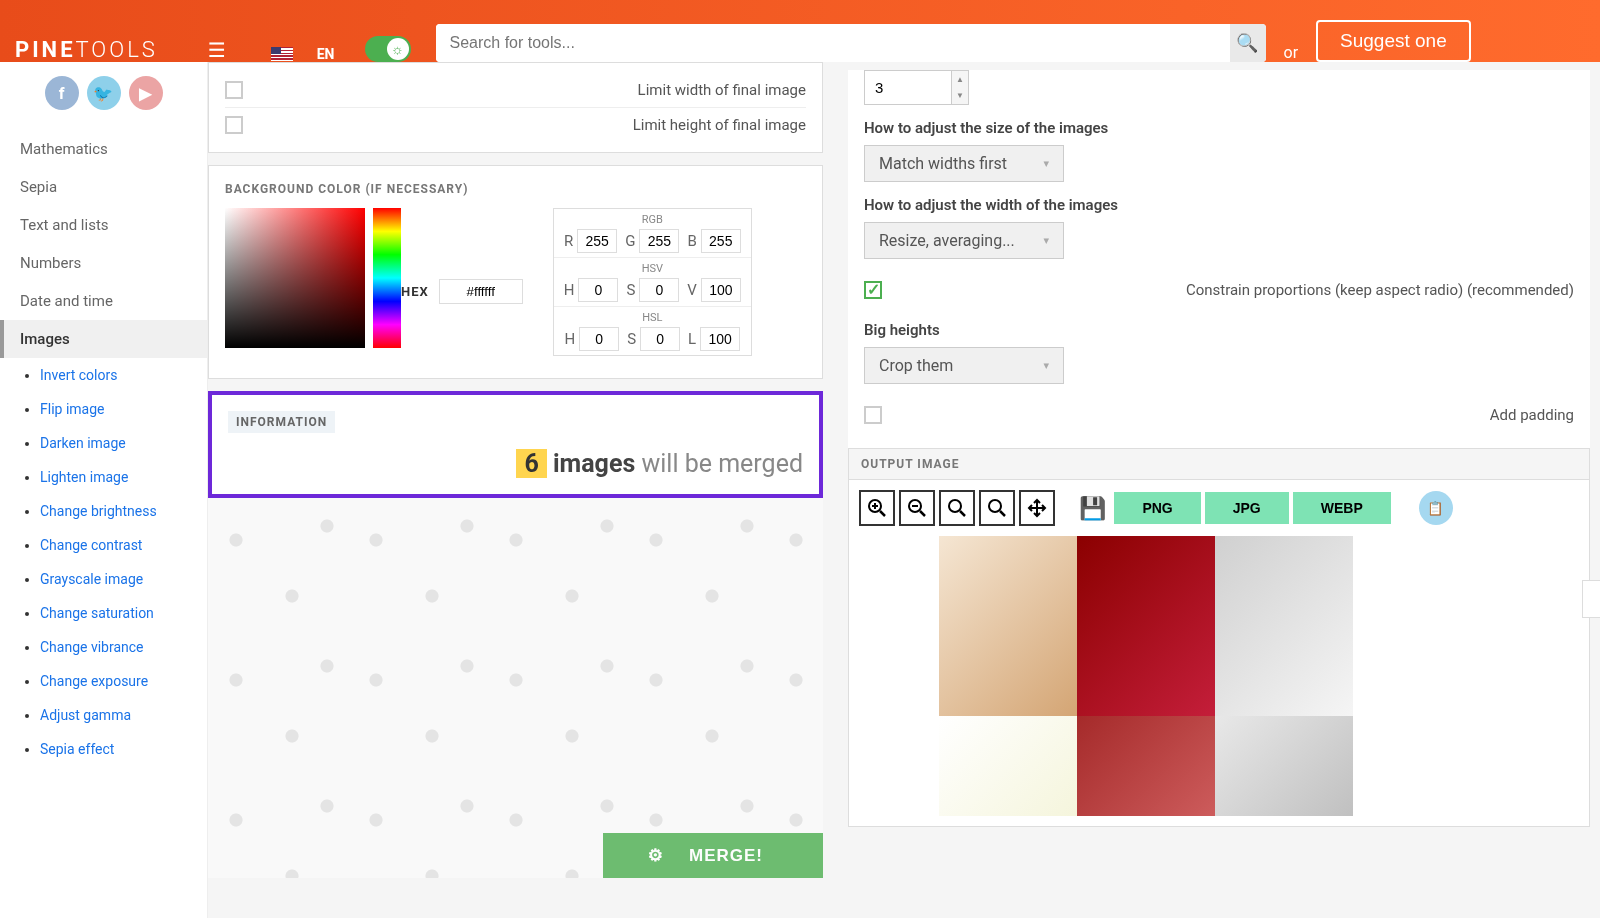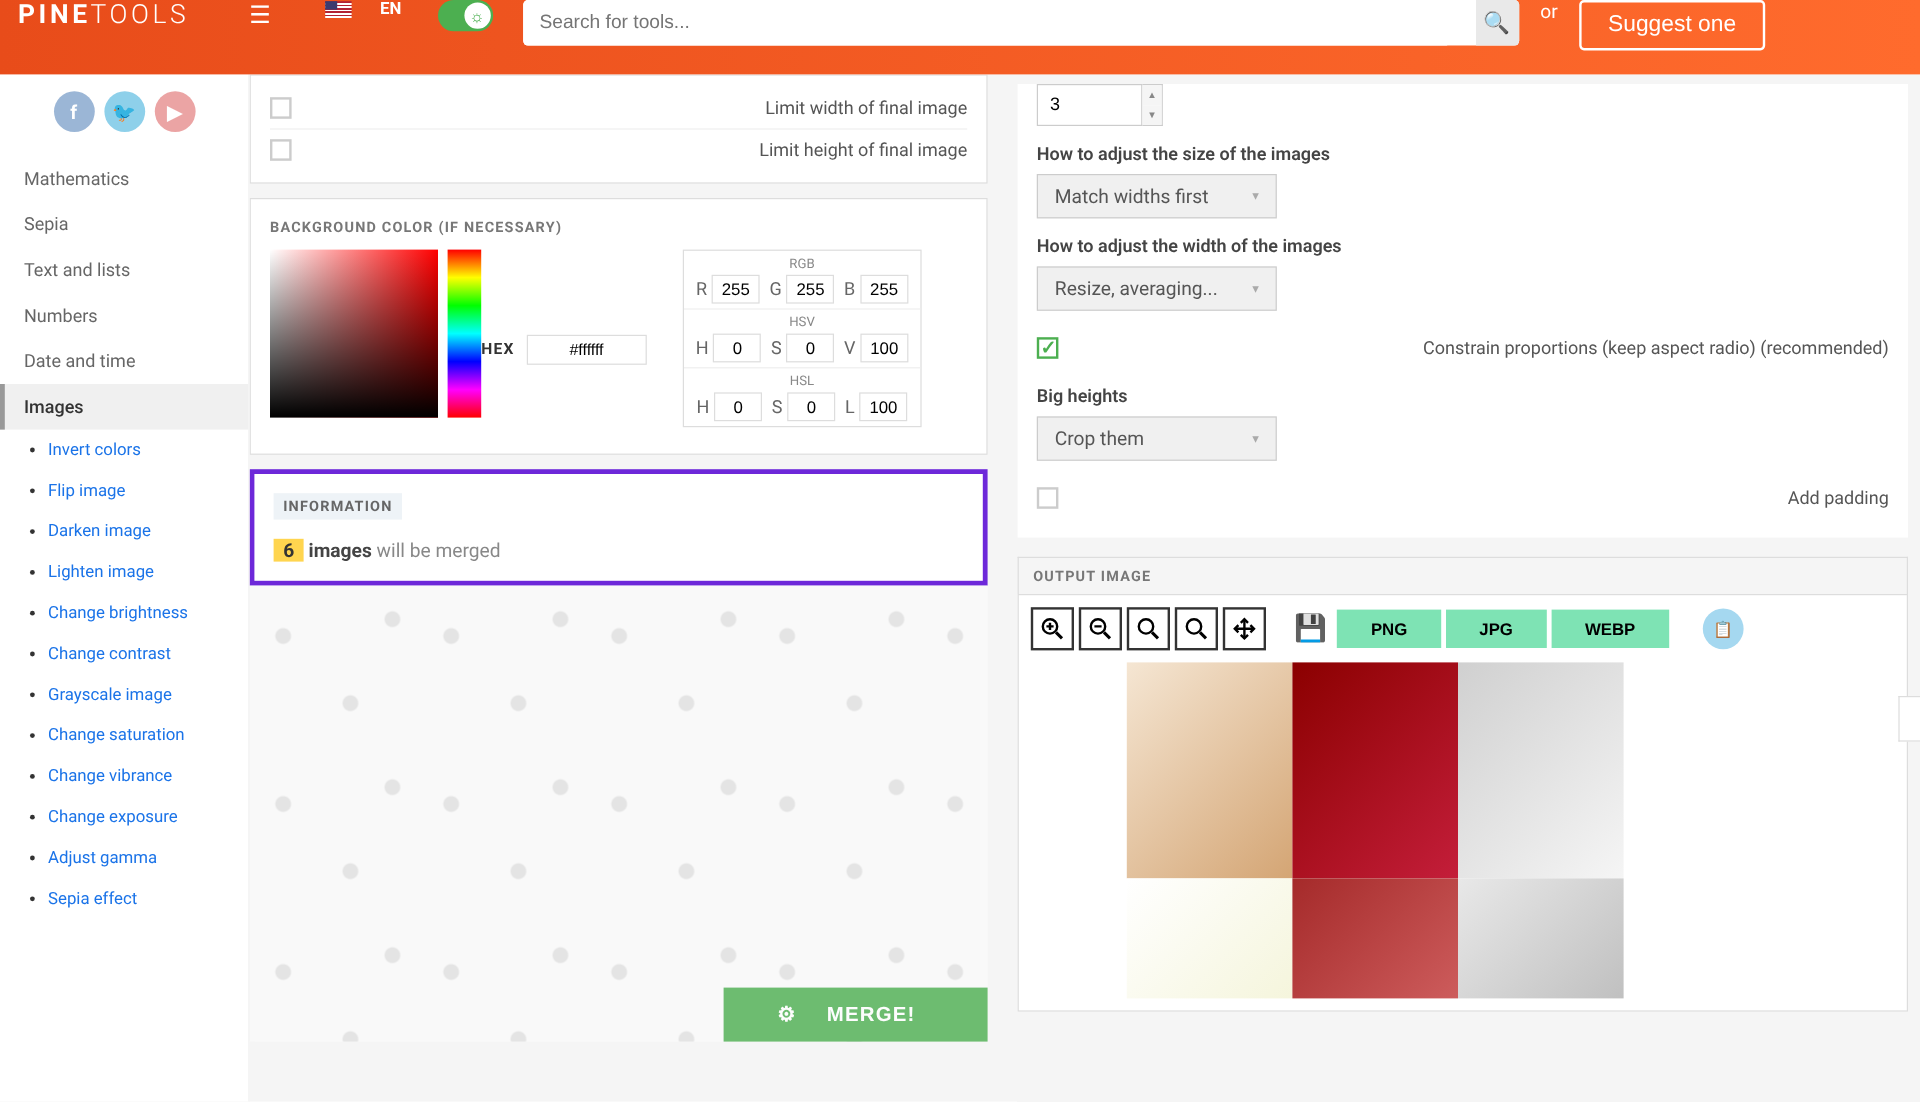--- a/index.html
+++ b/index.html
@@ -1,17 +1,17 @@
 <!DOCTYPE html>
 <html><head>
 <meta charset="utf-8">
 <style>
 * { box-sizing: border-box; margin: 0; padding: 0; }
 body { font-family: -apple-system, "Segoe UI", Roboto, sans-serif; font-size: 14px; color: #333; background: #fff; width: 1600px; height: 918px; overflow: hidden; }
-.header { height: 62px; background: linear-gradient(to right, #e84c1a, #ff6b2d); display: flex; align-items: flex-start; padding: 0 15px; position: relative; }
+.header { height: 62px; background: linear-gradient(to right, #e84c1a, #ff6b2d); display: flex; align-items: flex-end; padding: 0 15px; position: relative; }
 .logo { color: #fff; font-size: 22px; font-weight: 300; letter-spacing: 3px; }
 .logo b { font-weight: 700; }
 .hamburger { margin-left: 50px; color: #fff; font-size: 20px; cursor: pointer; }
 .lang { margin-left: 45px; display: flex; align-items: center; color: #fff; font-weight: 700; gap: 24px; cursor: pointer; }
 .flag { width: 22px; height: 14px; background: linear-gradient(#b22234 10%, #fff 10% 20%, #b22234 20% 30%, #fff 30% 40%, #b22234 40% 50%, #fff 50% 60%, #b22234 60% 70%, #fff 70% 80%, #b22234 80% 90%, #fff 90%); position: relative; }
 .flag::before { content: ''; position: absolute; width: 10px; height: 7px; background: #3c3b6e; }
 .toggle { margin-left: 30px; width: 46px; height: 26px; background: #4caf50; border-radius: 13px; position: relative; cursor: pointer; }
 .toggle::after { content: '☼'; position: absolute; right: 2px; top: 2px; width: 22px; height: 22px; background: #fff; border-radius: 50%; display: flex; align-items: center; justify-content: center; color: #4caf50; font-size: 14px; }
 .search-wrap { margin-left: 25px; flex: 1; max-width: 830px; display: flex; background: #fff; border-radius: 4px; gap: 24px; }
 .search-input { flex: 1; border: none; padding: 10px 14px; font-size: 16px; outline: none; border-radius: 4px 0 0 4px; }
@@ -37,45 +37,45 @@
 .chk.checked { border-color: #4caf50; position: relative; }
 .chk.checked::after { content: '✓'; position: absolute; color: #4caf50; font-weight: bold; left: 1px; top: -3px; font-size: 16px; }
 .section-title { font-size: 12px; font-weight: 700; letter-spacing: 1px; color: #777; padding: 6px 0 12px; }
 .bg-color-body { display: flex; gap: 30px; padding-bottom: 12px; }
 .picker-area { display: flex; flex-direction: row; }
 .picker-row { display: flex; gap: 8px; }
 .sv-box { width: 140px; height: 140px; background: linear-gradient(to top, #000, transparent), linear-gradient(to right, #fff, #ff0000); }
 .hue-bar { width: 28px; height: 140px; background: linear-gradient(#ff0000, #ffff00, #00ff00, #00ffff, #0000ff, #ff00ff, #ff0000); }
 .hex-row { margin-top: 18px; display: flex; align-items: center; gap: 10px; }
 .hex-label { font-weight: 700; font-size: 13px; letter-spacing: 1px; }
-.hex-input { width: 100px; padding: 4px 8px; border: 1px solid #ddd; text-align: center; }
+.hex-input { width: 84px; padding: 4px 8px; border: 1px solid #ddd; text-align: center; }
 .color-table { border: 1px solid #ddd; }
 .color-block { padding: 4px 10px; border-bottom: 1px solid #eee; }
 .color-block:last-child { border-bottom: none; }
 .cb-label { text-align: center; font-size: 11px; color: #888; margin-bottom: 3px; }
 .cb-row { display: flex; gap: 8px; align-items: center; justify-content: center; }
 .cb-item { display: flex; align-items: center; gap: 4px; font-size: 15px; color: #666; }
 .cb-input { width: 40px; padding: 3px; border: 1px solid #ddd; text-align: center; font-size: 14px; }
 .info-panel { background: #fff; padding: 16px; border: 4px solid #6d28d9; }
 .info-title { display: inline-block; background: #eef3f7; padding: 4px 8px; font-size: 12px; font-weight: 700; letter-spacing: 1px; color: #666; }
-.info-text { margin-top: 16px; font-size: 16px; color: #888; }
+.info-text { margin-top: 16px; font-size: 25px; color: #888; text-align: right; }
 .info-count { background: #ffd54f; color: #333; padding: 0 8px; font-weight: 700; }
 .info-strong { font-weight: 700; color: #444; }
 .pattern-area { height: 380px; background: #fafafa; position: relative; opacity: 0.8; background-image: radial-gradient(circle at 20% 30%, #e0e0e0 6px, transparent 7px), radial-gradient(circle at 60% 70%, #e0e0e0 6px, transparent 7px), radial-gradient(circle at 85% 20%, #e0e0e0 6px, transparent 7px); background-size: 140px 140px; }
 .merge-btn { position: absolute; bottom: 0; right: 0; background: #4caf50; color: #fff; border: none; padding: 12px 60px 12px 45px; font-size: 17px; font-weight: 700; letter-spacing: 1px; display: flex; align-items: center; gap: 25px; cursor: pointer; }
 .right-col { flex: 1; padding-right: 10px; }
 .opt-panel { background: #fff; padding: 0 16px 16px; }
 .opt-label { font-size: 15px; color: #444; font-weight: 600; margin: 14px 0 8px; }
 .num-row { display: flex; }
 .num-input { width: 88px; padding: 8px 10px; border: 1px solid #ccc; font-size: 15px; }
 .spinner { display: flex; flex-direction: column; border: 1px solid #ccc; border-left: none; }
 .spinner span { font-size: 8px; padding: 1px 4px; cursor: pointer; color: #888; background: #f5f5f5; display:flex; align-items:center; height: 50%; }
 .dropdown { background: #f0f0f0; border: 1px solid #ccc; padding: 8px 14px; font-size: 16px; color: #555; width: 200px; display: flex; justify-content: space-between; align-items: center; cursor: pointer; }
 .dropdown::after { content: '▾'; color: #aaa; font-size: 11px; }
-.output-title { font-size: 12px; font-weight: 700; letter-spacing: 1px; color: #777; background: #f5f5f5; padding: 8px 12px; margin-top: 16px; border: 1px solid #ddd; border-bottom: none; }
+.output-title { font-size: 12px; font-weight: 700; letter-spacing: 1px; color: #777; background: #f5f5f5; padding: 8px 12px; border: 1px solid #ddd; border-bottom: none; }
 .output-body { background: #fff; border: 1px solid #ddd; padding: 10px; }
 .toolbar { display: flex; align-items: center; gap: 4px; margin-bottom: 10px; }
 .tb-btn { width: 36px; height: 36px; border: 2px solid #333; background: #fff; cursor: pointer; display: flex; align-items: center; justify-content: center; font-weight: bold; }
 .tb-gap { width: 16px; }
 .save-icon { font-size: 22px; margin-right: 4px; }
 .fmt-btn { background: #7ee3b4; border: none; padding: 8px 28px; font-weight: 700; cursor: pointer; font-size: 14px; }
 .clip-btn { margin-left: 24px; background: #a5d8f0; border: none; width: 34px; height: 34px; border-radius: 50%; cursor: pointer; display: flex; align-items: center; justify-content: center; }
 .grid-preview { display: grid; grid-template-columns: repeat(3, 138px); grid-template-rows: 180px 100px; gap: 0; margin-left: 80px; }
 .gp-cell { background: #e0b0b0; position: relative; display:flex; align-items:center; justify-content:center; font-size:10px; color:#955; }
 .gp1 { background: linear-gradient(135deg, #f5e6d3, #d4a574); }

